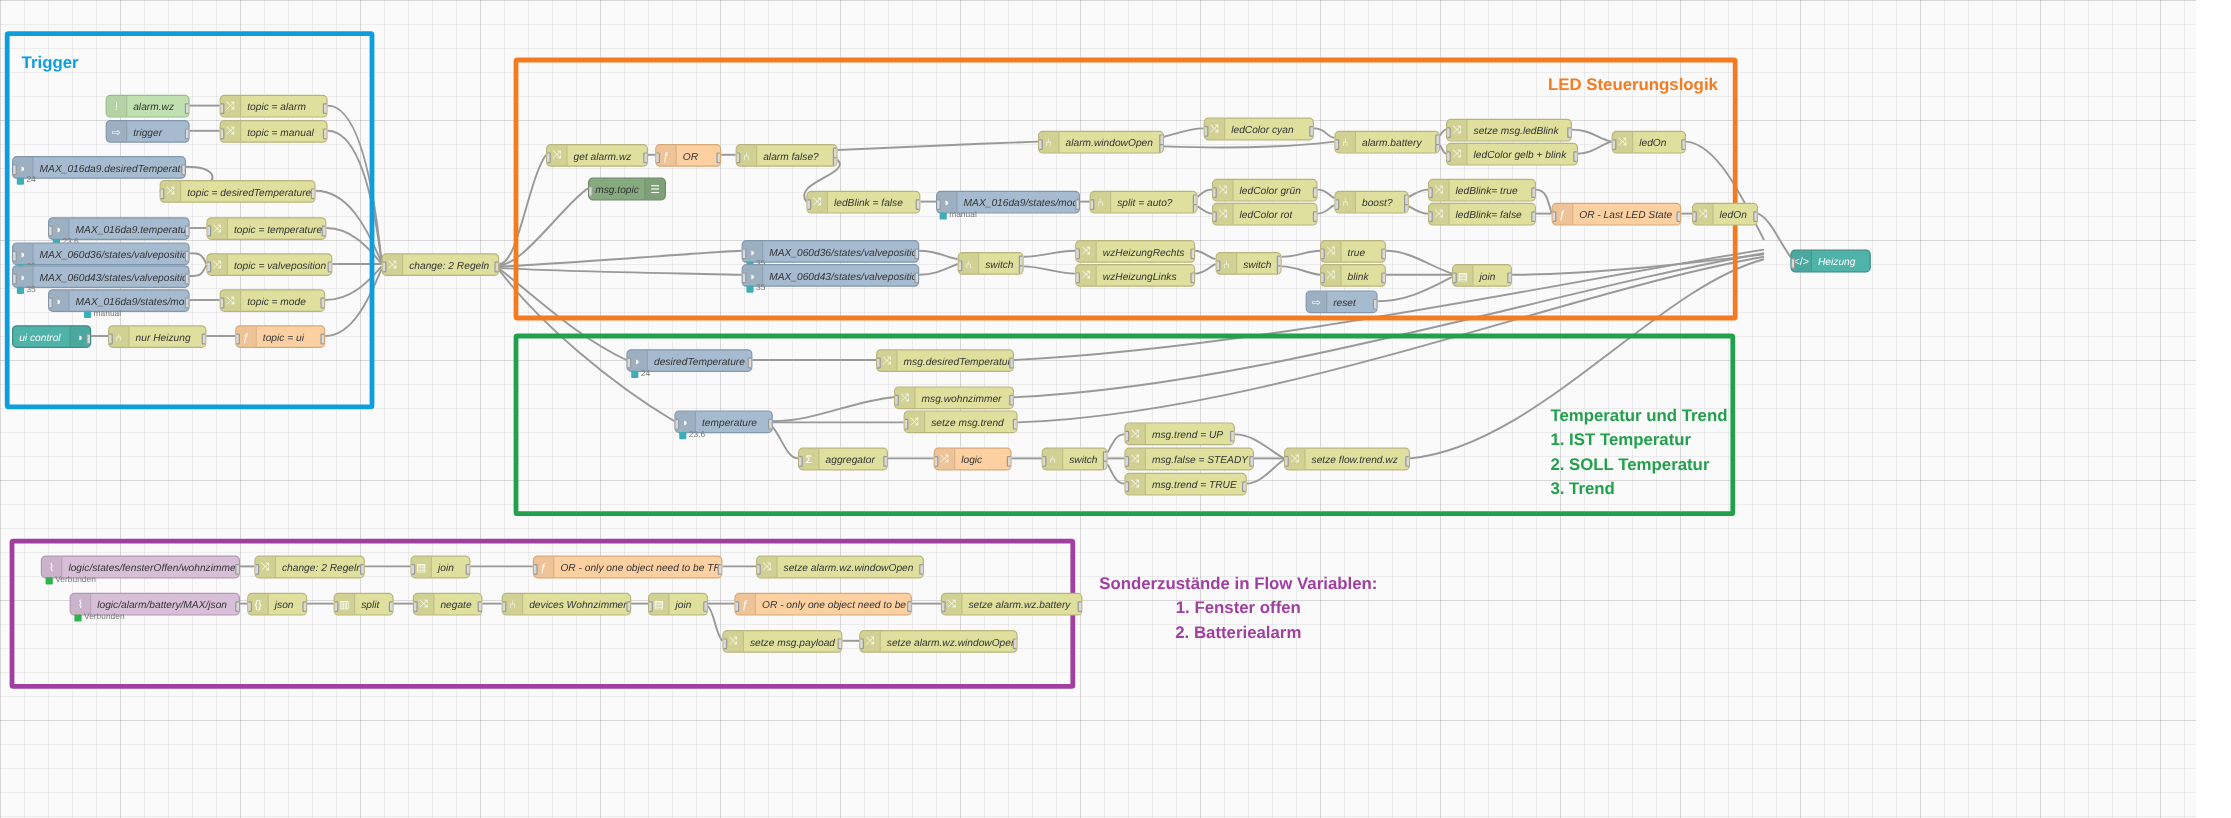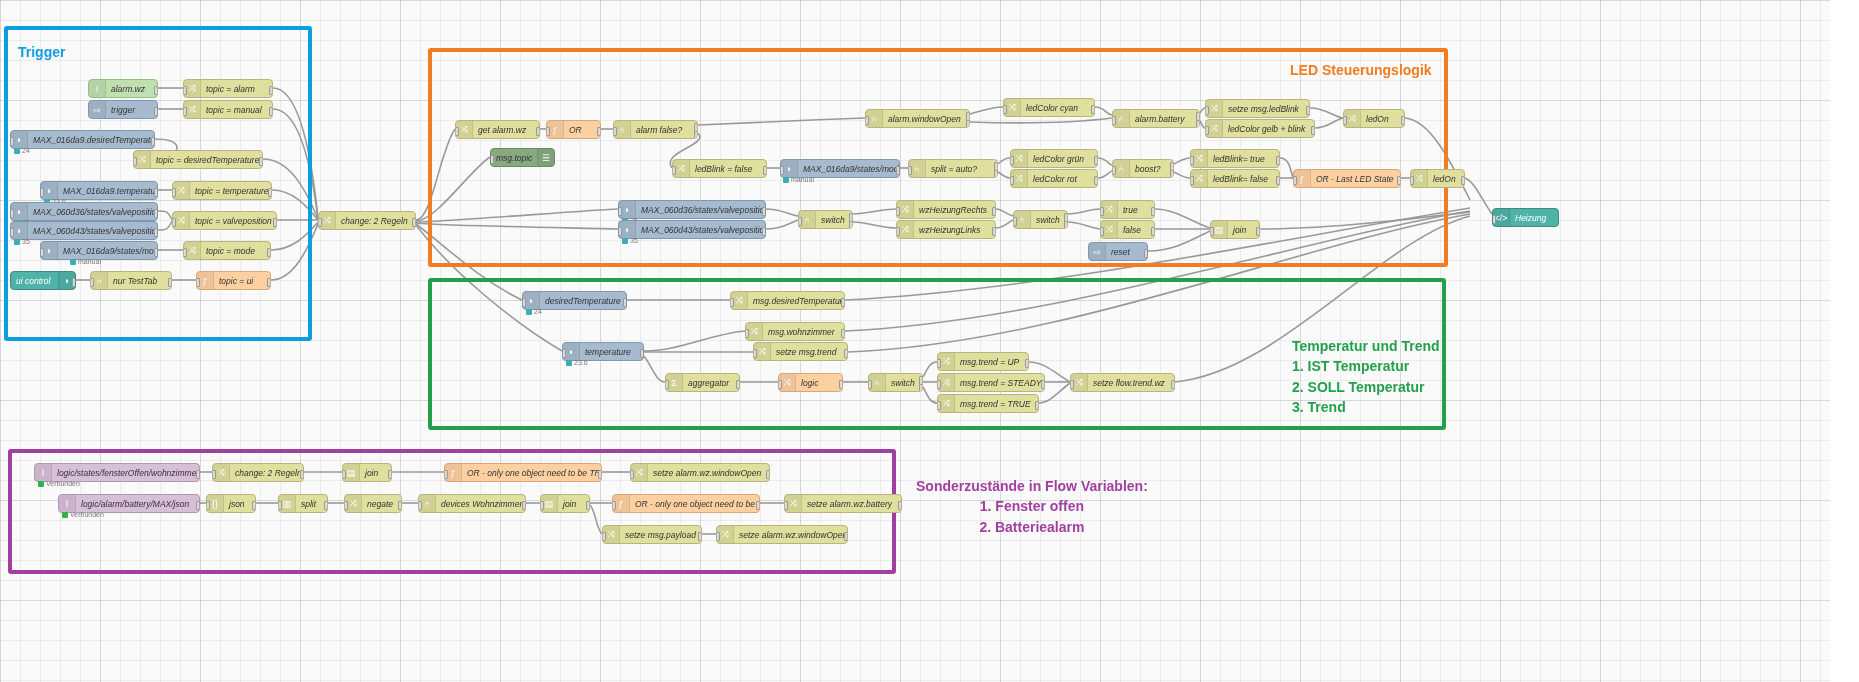--- a/index.html
+++ b/index.html
@@ -352,21 +352,21 @@
         <span class="port in"></span>
         <span class="port out"></span>
       </div>
       <div class="node n-ui icon-right" style="left: 10px; top: 271px; width: 66px;">
         <span class="nicon">◗</span>
         <span class="nlabel">ui control</span>
         <span class="port out"></span>
       </div>
       <div class="node n-switch" style="left: 90px; top: 271px; width: 82px;">
         <span class="nicon">⑃</span>
-        <span class="nlabel">nur TestTab</span>
+        <span class="nlabel">nur Heizung</span>
         <span class="port in"></span>
         <span class="port out"></span>
       </div>
       <div class="node n-func" style="left: 196px; top: 271px; width: 75px;">
         <span class="nicon">ƒ</span>
         <span class="nlabel">topic = ui</span>
         <span class="port in"></span>
         <span class="port out"></span>
       </div>
       <div class="node n-change" style="left: 318px; top: 211px; width: 98px;">
@@ -550,21 +550,21 @@
         <span class="port out3"></span>
       </div>
       <div class="node n-change" style="left: 1100px; top: 200px; width: 55px;">
         <span class="nicon">⤨</span>
         <span class="nlabel">true</span>
         <span class="port in"></span>
         <span class="port out"></span>
       </div>
       <div class="node n-change" style="left: 1100px; top: 220px; width: 55px;">
         <span class="nicon">⤨</span>
-        <span class="nlabel">false</span>
+        <span class="nlabel">blink</span>
         <span class="port in"></span>
         <span class="port out"></span>
       </div>
       <div class="node n-inject" style="left: 1088px; top: 242px; width: 60px;">
         <span class="nicon">⇨</span>
         <span class="nlabel">reset</span>
         <span class="port out"></span>
       </div>
       <div class="node n-json" style="left: 1210px; top: 220px; width: 50px;">
         <span class="nicon">▤</span>
@@ -630,21 +630,21 @@
         <span class="port out3"></span>
       </div>
       <div class="node n-change" style="left: 937px; top: 352px; width: 92px;">
         <span class="nicon">⤨</span>
         <span class="nlabel">msg.trend = UP</span>
         <span class="port in"></span>
         <span class="port out"></span>
       </div>
       <div class="node n-change" style="left: 937px; top: 373px; width: 108px;">
         <span class="nicon">⤨</span>
-        <span class="nlabel">msg.trend = STEADY</span>
+        <span class="nlabel">msg.false = STEADY</span>
         <span class="port in"></span>
         <span class="port out"></span>
       </div>
       <div class="node n-change" style="left: 937px; top: 394px; width: 102px;">
         <span class="nicon">⤨</span>
         <span class="nlabel">msg.trend = TRUE</span>
         <span class="port in"></span>
         <span class="port out"></span>
       </div>
       <div class="node n-change" style="left: 1070px; top: 373px; width: 105px;">

